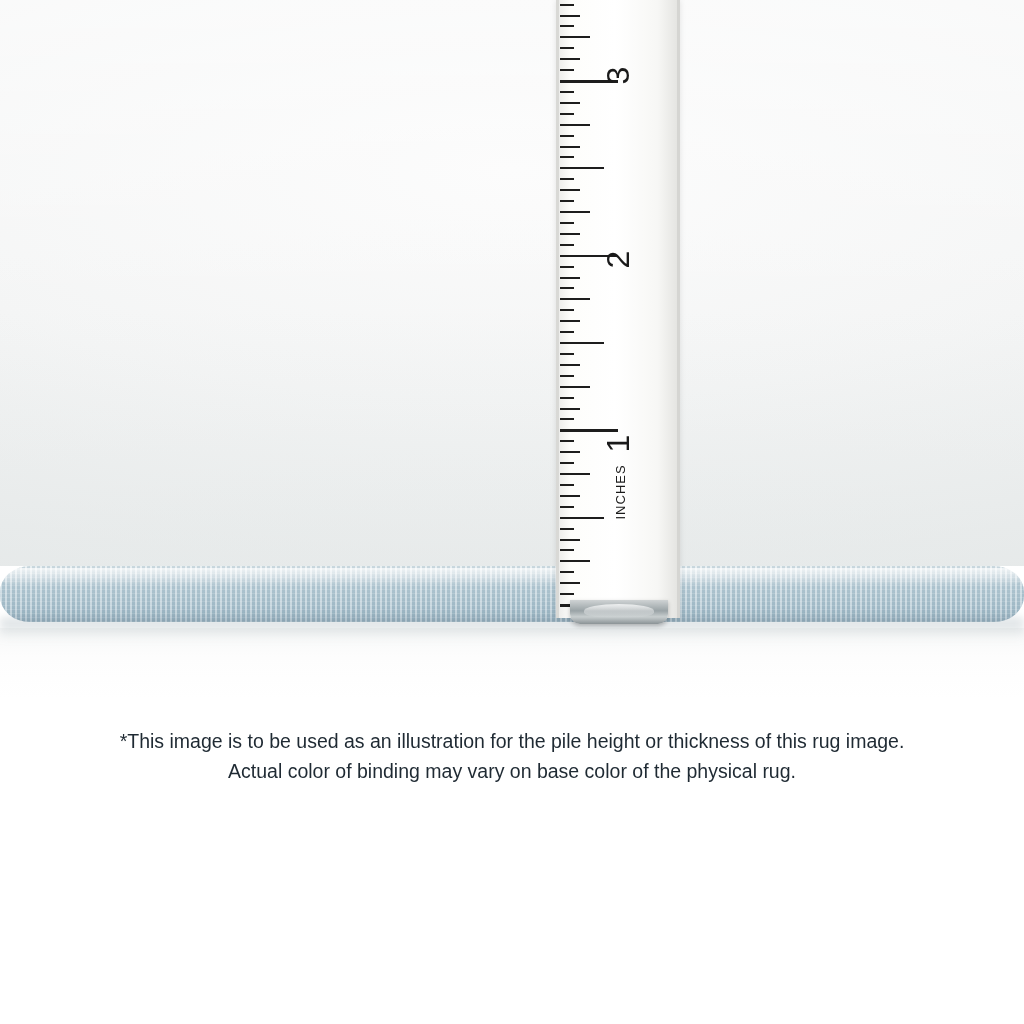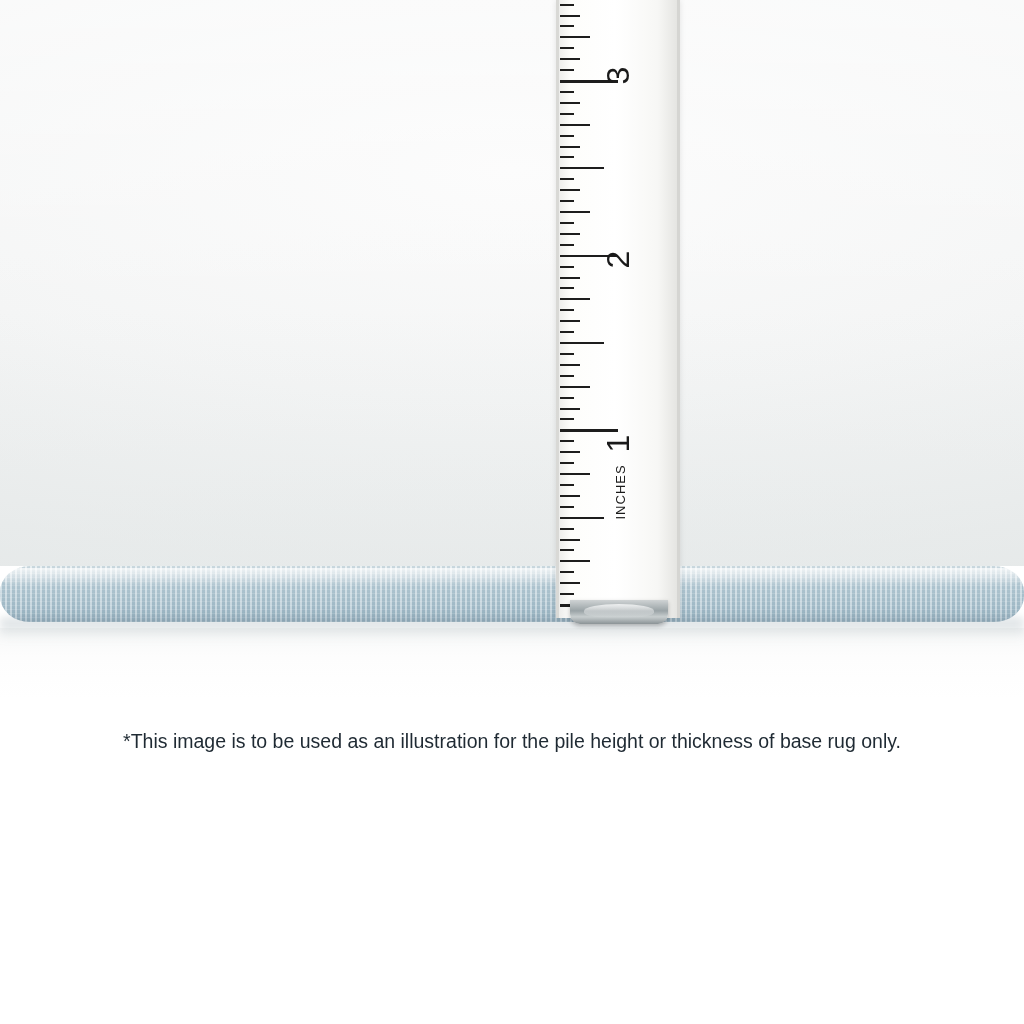--- a/index.html
+++ b/index.html
@@ -301,16 +301,17 @@
 
       <div class="unit-label">INCHES</div>
     </div>
 
     <div class="tape-tip"></div>
     <div class="tape-tip-curve"></div>
 
   </div>
 
   <div class="caption">
-    <span class="line">*This image is to be used as an illustration for the pile height or thickness of base rug only.</span>
+    <span class="line">*This image is to be used as an illustration for the pile height or thickness of this rug image.</span>
+    <span class="line">Actual color of binding may vary on base color of the physical rug.</span>
   </div>
 
 </div>
 
 </body></html>

